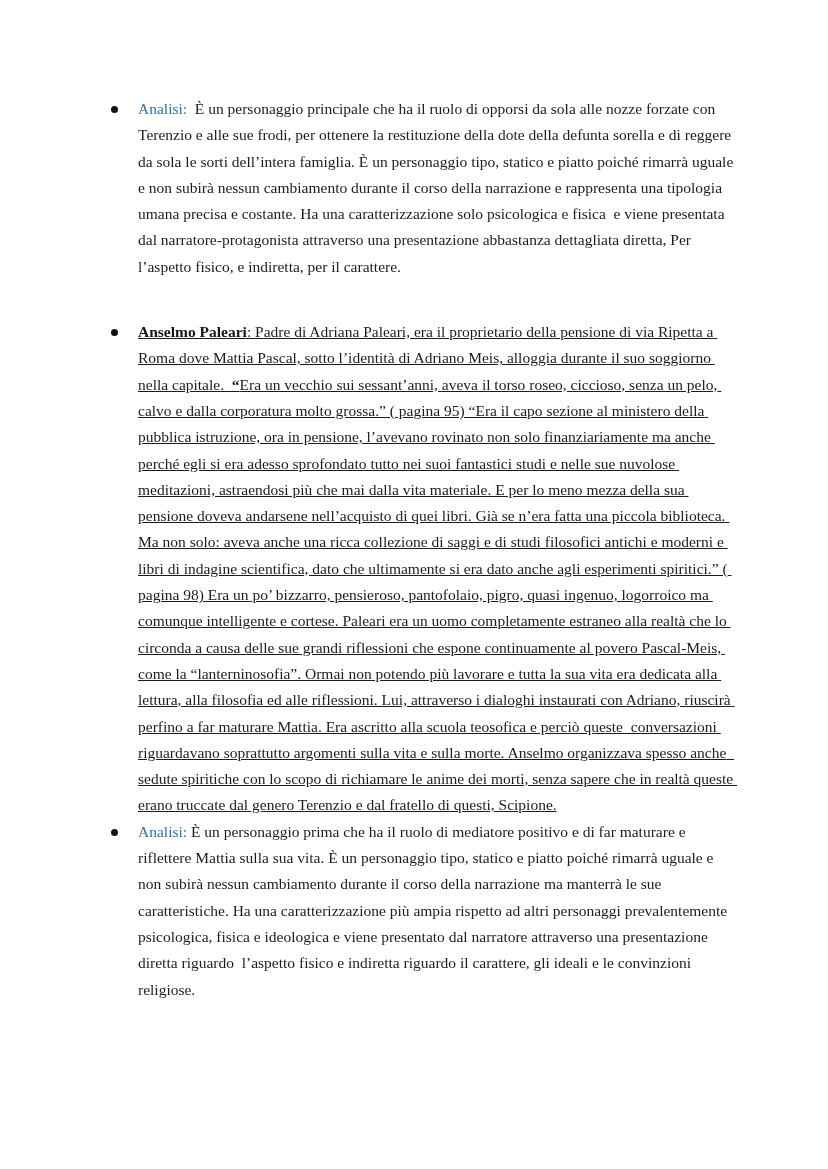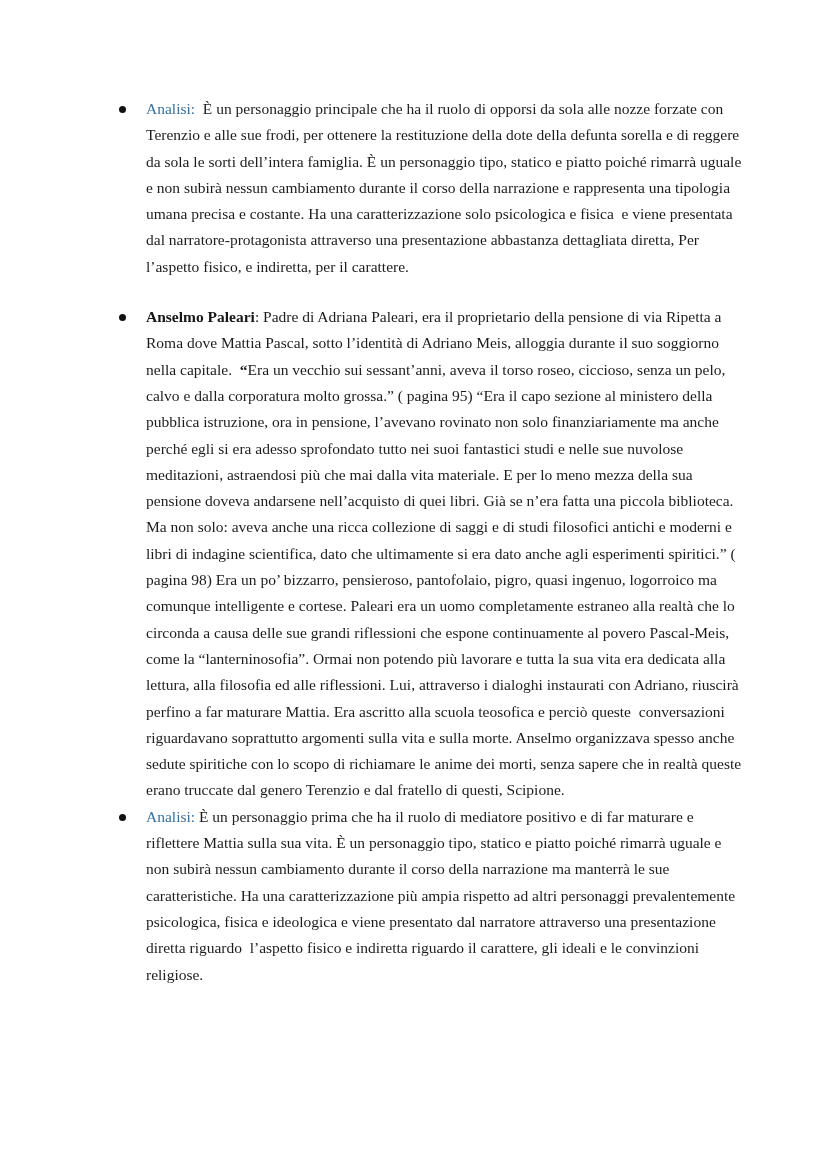--- a/index.html
+++ b/index.html
@@ -12,38 +12,39 @@
   }
   .page {
     position: relative;
     width: 828px;
     height: 1169px;
     background: #ffffff;
     font-family: "Liberation Serif", "DejaVu Serif", serif;
   }
   .doc {
     position: absolute;
-    left: 146px;
+    left: 138px;
     top: 96px;
     width: 600px;
     margin: 0;
     padding: 0;
     list-style: none;
     font-size: 15.5px;
     line-height: 26.3px;
     color: #1c1c1c;
     text-align: left;
   }
   .bullet {
     position: relative;
     margin: 0;
     padding: 0;
   }
   .bullet.spaced {
-    margin-top: 24px;
+    margin-top: 39px;
+    text-decoration: underline;
   }
   .marker {
     position: absolute;
     left: -27px;
     top: 10px;
     width: 7px;
     height: 7px;
     border-radius: 50%;
     background: #111111;
   }

